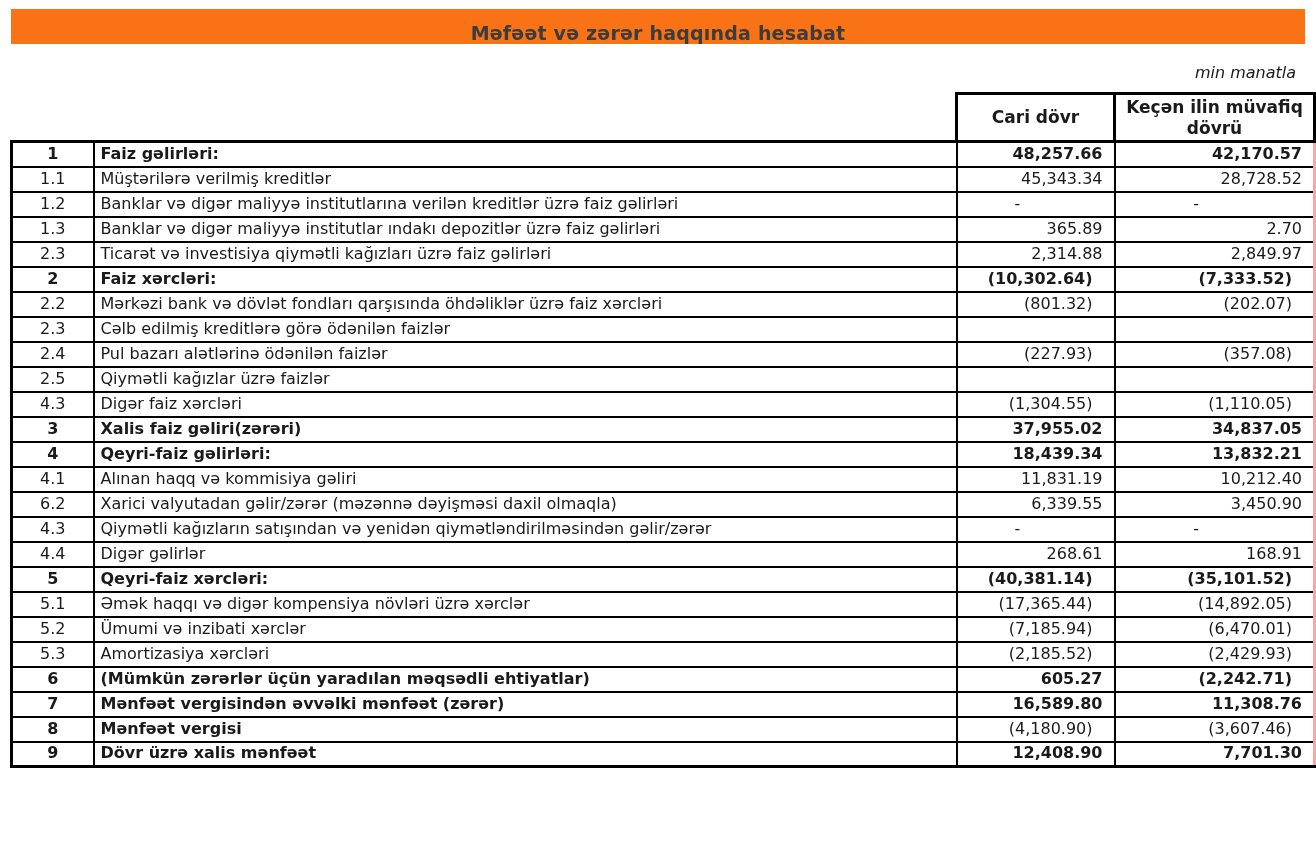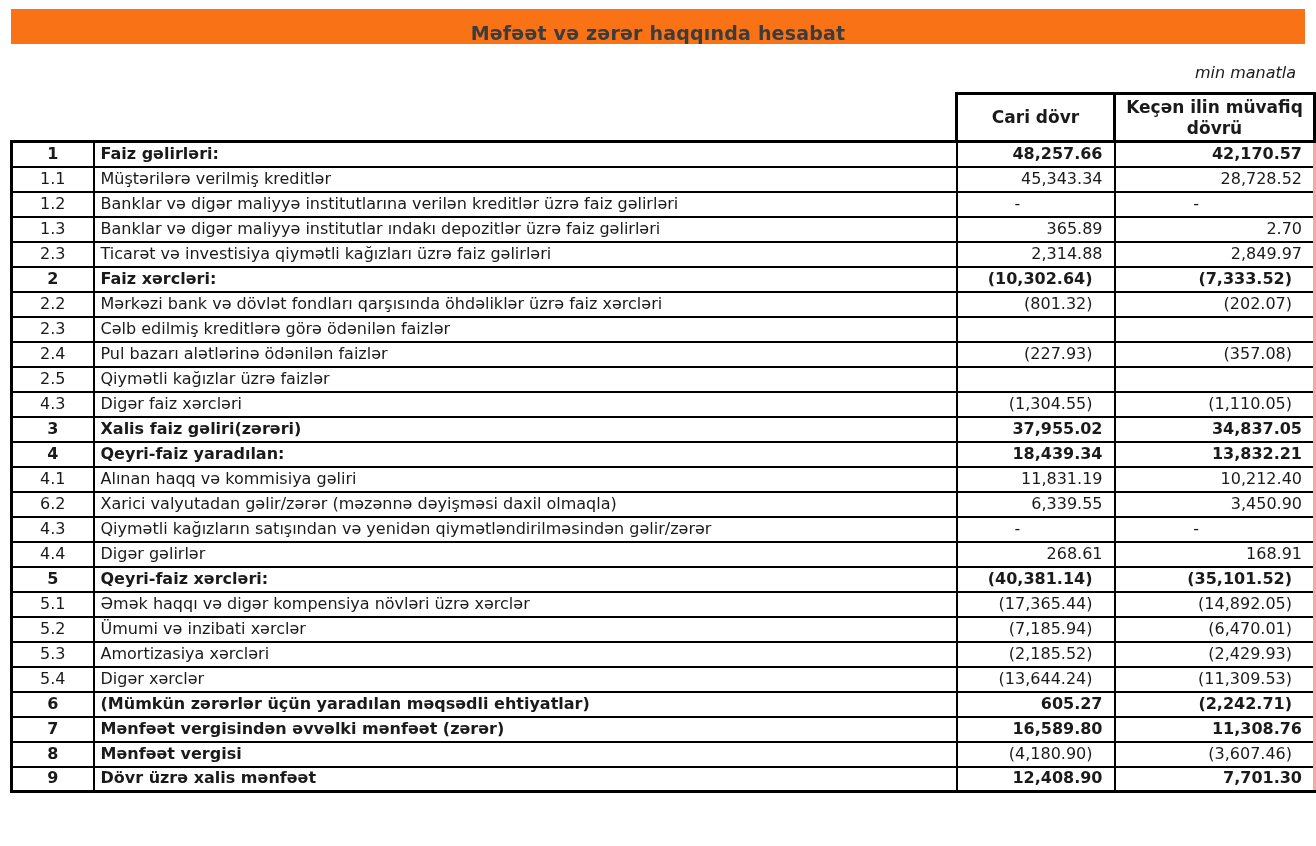--- a/index.html
+++ b/index.html
@@ -135,21 +135,21 @@
         <td class="val">(1,110.05)</td>
       </tr>
       <tr>
         <td class="no b">3</td>
         <td class="label b">Xalis faiz gəliri(zərəri)</td>
         <td class="val b pos">37,955.02</td>
         <td class="val b pos">34,837.05</td>
       </tr>
       <tr>
         <td class="no b">4</td>
-        <td class="label b">Qeyri-faiz yaradılan:</td>
+        <td class="label b">Qeyri-faiz gəlirləri:</td>
         <td class="val b pos">18,439.34</td>
         <td class="val b pos">13,832.21</td>
       </tr>
       <tr>
         <td class="no">4.1</td>
         <td class="label">Alınan haqq və kommisiya gəliri</td>
         <td class="val pos">11,831.19</td>
         <td class="val pos">10,212.40</td>
       </tr>
       <tr>
@@ -188,26 +188,20 @@
         <td class="val">(7,185.94)</td>
         <td class="val">(6,470.01)</td>
       </tr>
       <tr>
         <td class="no">5.3</td>
         <td class="label">Amortizasiya xərcləri</td>
         <td class="val">(2,185.52)</td>
         <td class="val">(2,429.93)</td>
       </tr>
       <tr>
-        <td class="no">5.4</td>
-        <td class="label">Digər xərclər</td>
-        <td class="val">(13,644.24)</td>
-        <td class="val">(11,309.53)</td>
-      </tr>
-      <tr>
         <td class="no b">6</td>
         <td class="label b">(Mümkün zərərlər üçün yaradılan məqsədli ehtiyatlar)</td>
         <td class="val b pos">605.27</td>
         <td class="val b">(2,242.71)</td>
       </tr>
       <tr>
         <td class="no b">7</td>
         <td class="label b">Mənfəət vergisindən əvvəlki mənfəət (zərər)</td>
         <td class="val b pos">16,589.80</td>
         <td class="val b pos">11,308.76</td>

